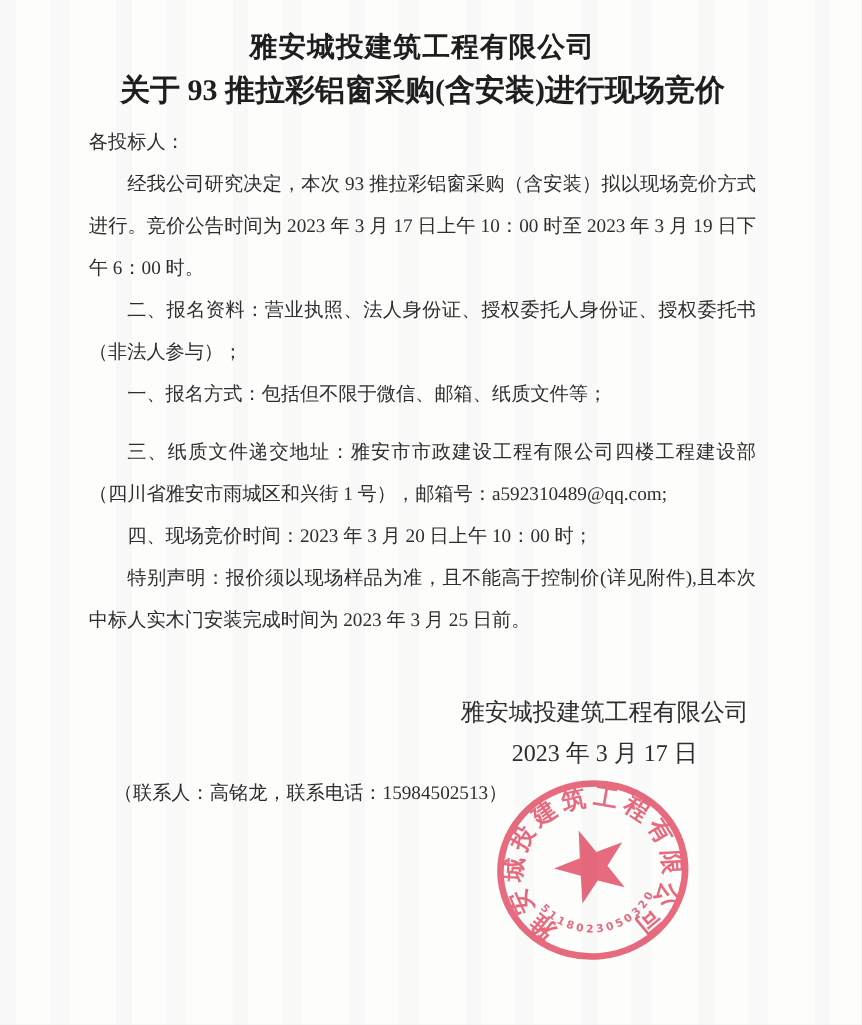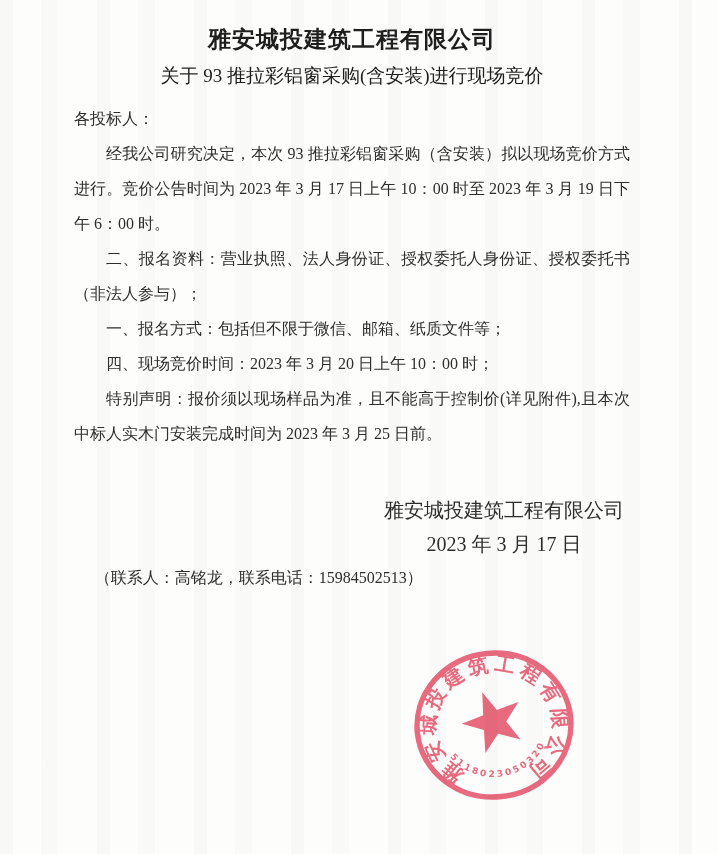--- a/index.html
+++ b/index.html
@@ -29,22 +29,22 @@
   }
   .title-block { padding-top: 22px; text-align: center; color: #1e1e1e; }
   .company-title {
     font-size: 23px;
     font-weight: bold;
     line-height: 36px;
     white-space: nowrap;
     letter-spacing: 1px;
   }
   .main-title {
-    font-size: 19px;
-    font-weight: normal;
+    font-size: 25px;
+    font-weight: bold;
     line-height: 35px;
     white-space: nowrap;
   }
   .main-title.second { white-space: normal; }
   p.body-line {
     font-size: 16px;
     line-height: 35px;
     text-align: justify;
     text-indent: 2em;
     color: #2e2e2e;
@@ -83,20 +83,21 @@
     </div>
 
     <p class="body-line salutation">各投标人：</p>
 
     <p class="body-line">经我公司研究决定，本次 93 推拉彩铝窗采购（含安装）拟以现场竞价方式进行。竞价公告时间为 2023 年 3 月 17 日上午 10：00 时至 2023 年 3 月 19 日下午 6：00 时。</p>
 
     <p class="body-line">二、报名资料：营业执照、法人身份证、授权委托人身份证、授权委托书（非法人参与）；</p>
 
     <p class="body-line">一、报名方式：包括但不限于微信、邮箱、纸质文件等；</p>
 
+    <p class="body-line gap-top">三、纸质文件递交地址：雅安市市政建设工程有限公司四楼工程建设部（四川省雅安市雨城区和兴街 1 号），邮箱号：a592310489@qq.com;</p>
 
     <p class="body-line">四、现场竞价时间：2023 年 3 月 20 日上午 10：00 时；</p>
 
 
     <p class="body-line gap-top-sm">特别声明：报价须以现场样品为准，且不能高于控制价(详见附件),且本次中标人实木门安装完成时间为 2023 年 3 月 25 日前。</p>
 
 
     <div class="sig-block">
       <div>雅安城投建筑工程有限公司</div>
       <div>2023 年 3 月 17 日</div>

